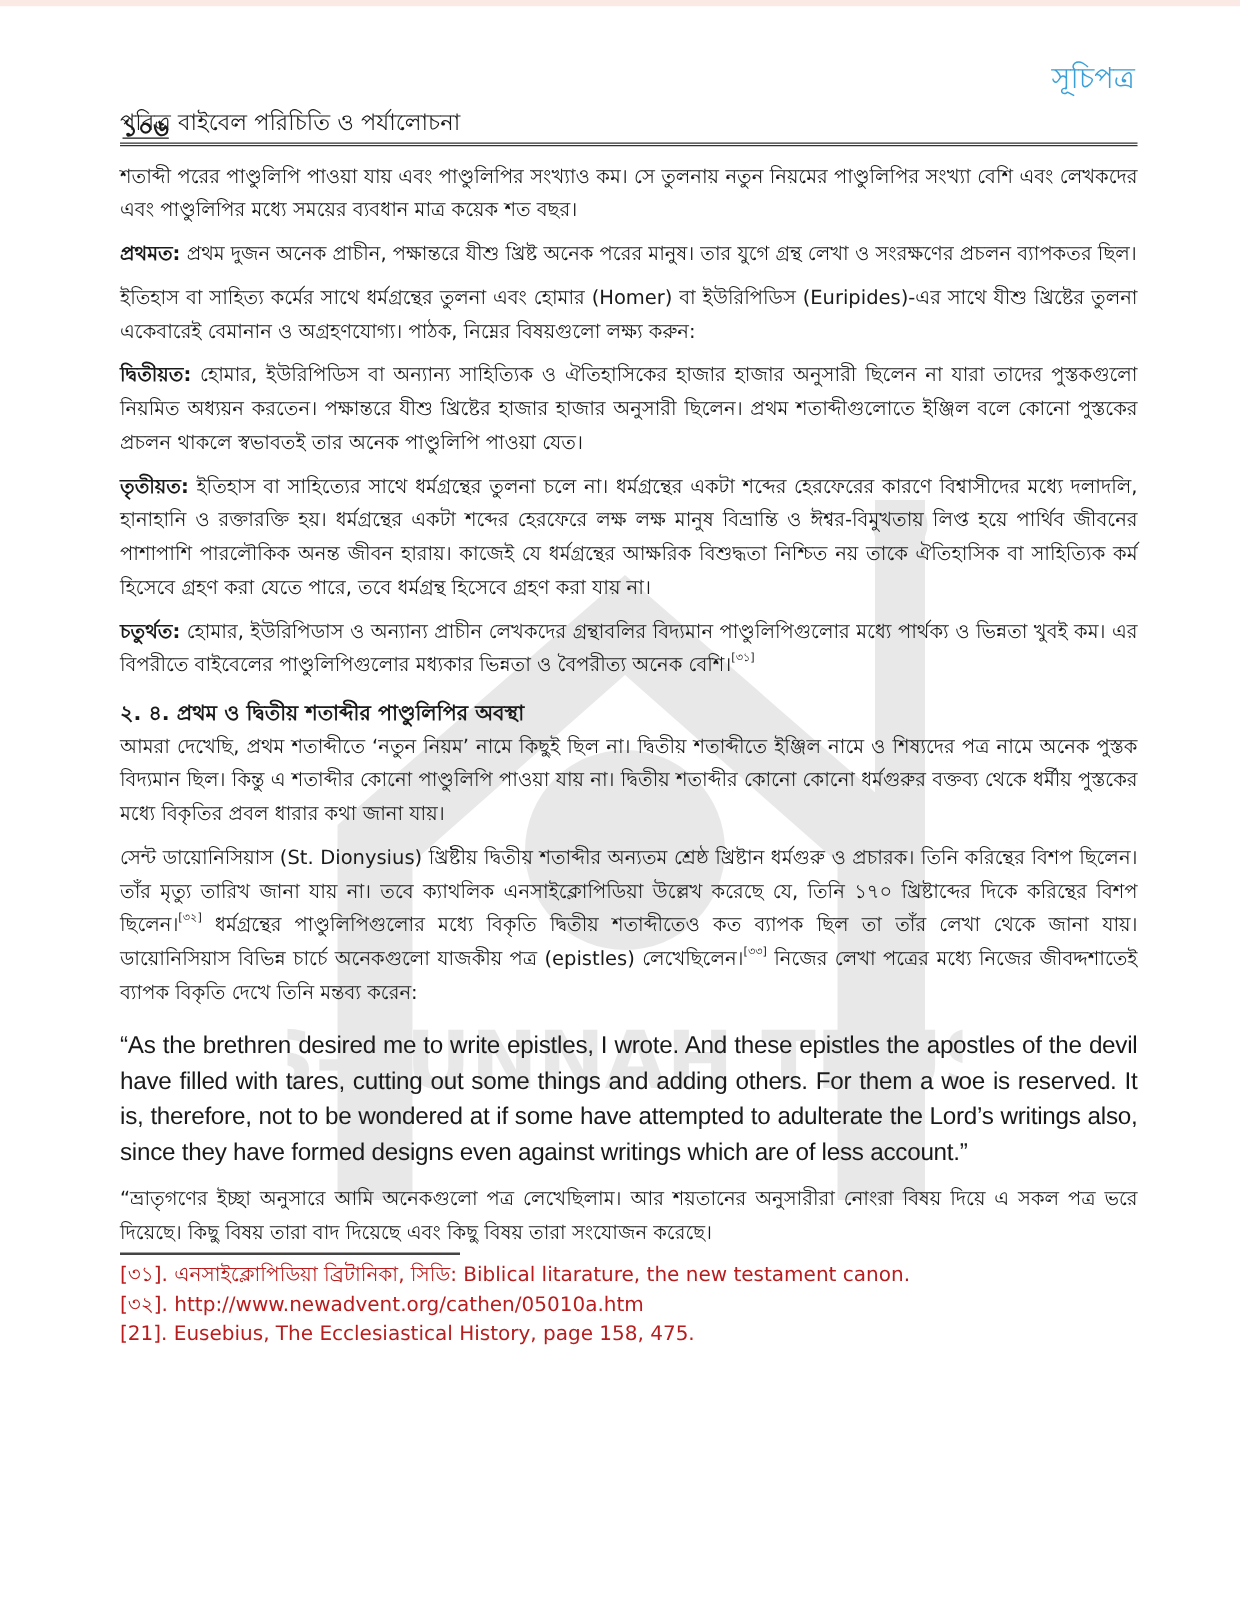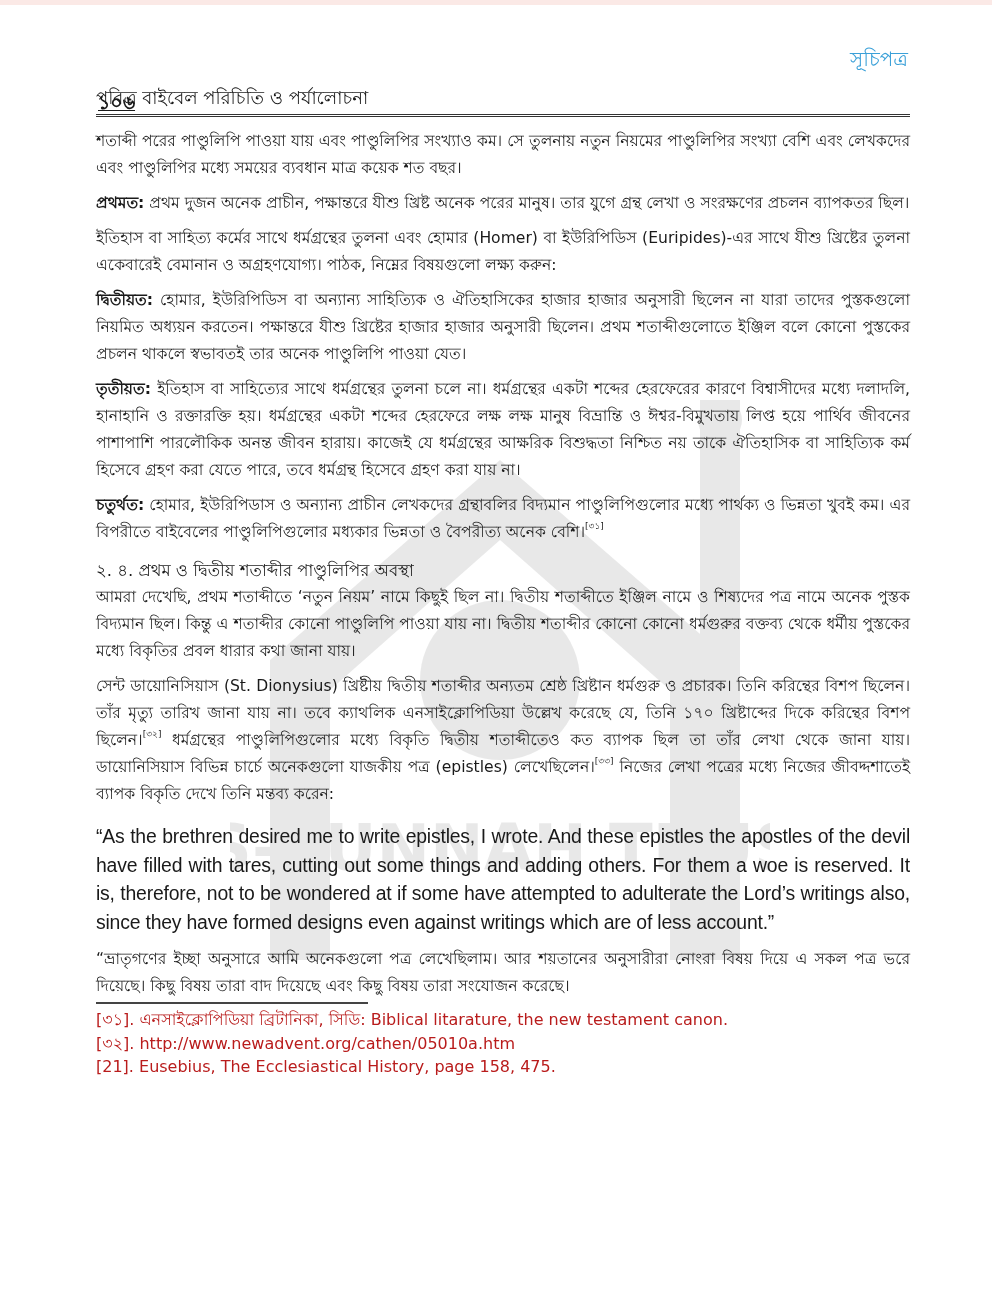--- a/index.html
+++ b/index.html
@@ -4,40 +4,40 @@
 <style>
   html, body { margin: 0; padding: 0; }
   body {
     width: 992px; height: 1294px; overflow: hidden;
     background: #ffffff; position: relative;
     font-family: "DejaVu Sans", sans-serif; color: #1a1a1a;
   }
   .topbar { position: absolute; left: 0; top: 0; width: 992px; height: 5px; background: #fbe9e6; }
   .toc-link {
     position: absolute; right: 84px; top: 44px;
-    font-size: 20px; color: #3aa0d8; text-decoration: none; cursor: pointer;
+    font-size: 23px; color: #3aa0d8; text-decoration: none; cursor: pointer;
   }
   .header {
     position: absolute; left: 96px; top: 82px; width: 814px; height: 32px;
     border-bottom: 3px double #333;
   }
   .page-num { position: absolute; left: 2px; top: 6px; font-size: 19px; font-weight: bold; text-decoration: underline; }
   .running-title { position: absolute; left: 0; right: 0; top: 2px; text-align: left; font-size: 18px; }
   .watermark {
     position: absolute; left: 230px; top: 400px; width: 540px; height: 560px;
     opacity: 0.13; pointer-events: none;
   }
   .content {
     position: absolute; left: 96px; top: 128px; width: 814px;
     font-size: 15.6px; line-height: 27px; text-align: justify;
   }
   .content p { margin: 0 0 8px 0; }
   .content .lbl { font-weight: bold; }
   .content sup { font-size: 9px; vertical-align: 8px; line-height: 0; }
-  .section-title { font-weight: normal; font-size: 16.5px; margin: 12px 0 0 0; line-height: 26px; }
+  .section-title { font-weight: bold; font-size: 16.5px; margin: 12px 0 0 0; line-height: 26px; }
   .quote-en {
     font-family: "Liberation Sans", sans-serif; font-size: 19.4px; line-height: 28.5px;
     margin: 14px 0 10px 0 !important; letter-spacing: -0.2px;
   }
   .fn-rule { width: 272px; border-top: 2px solid #444; margin: 0 0 4px 0; }
   .footnotes { font-size: 16px; line-height: 23.5px; color: #b91c1c; }
   .footnotes div { margin: 0; }
 </style>
 </head>
 <body>

